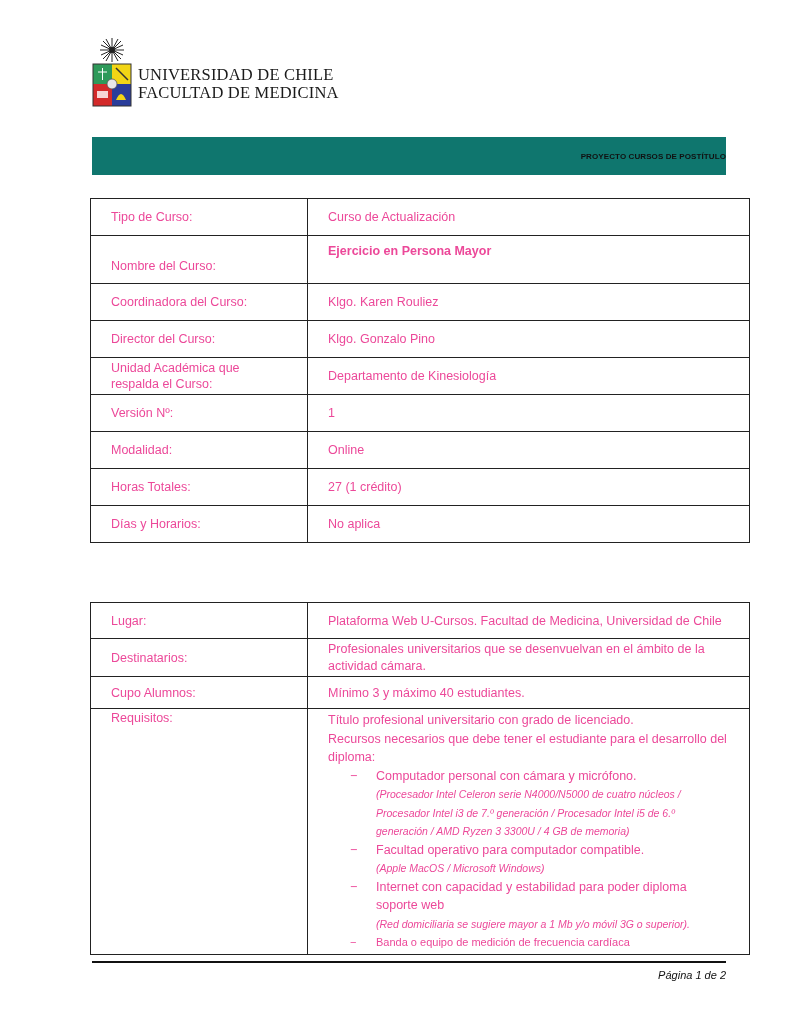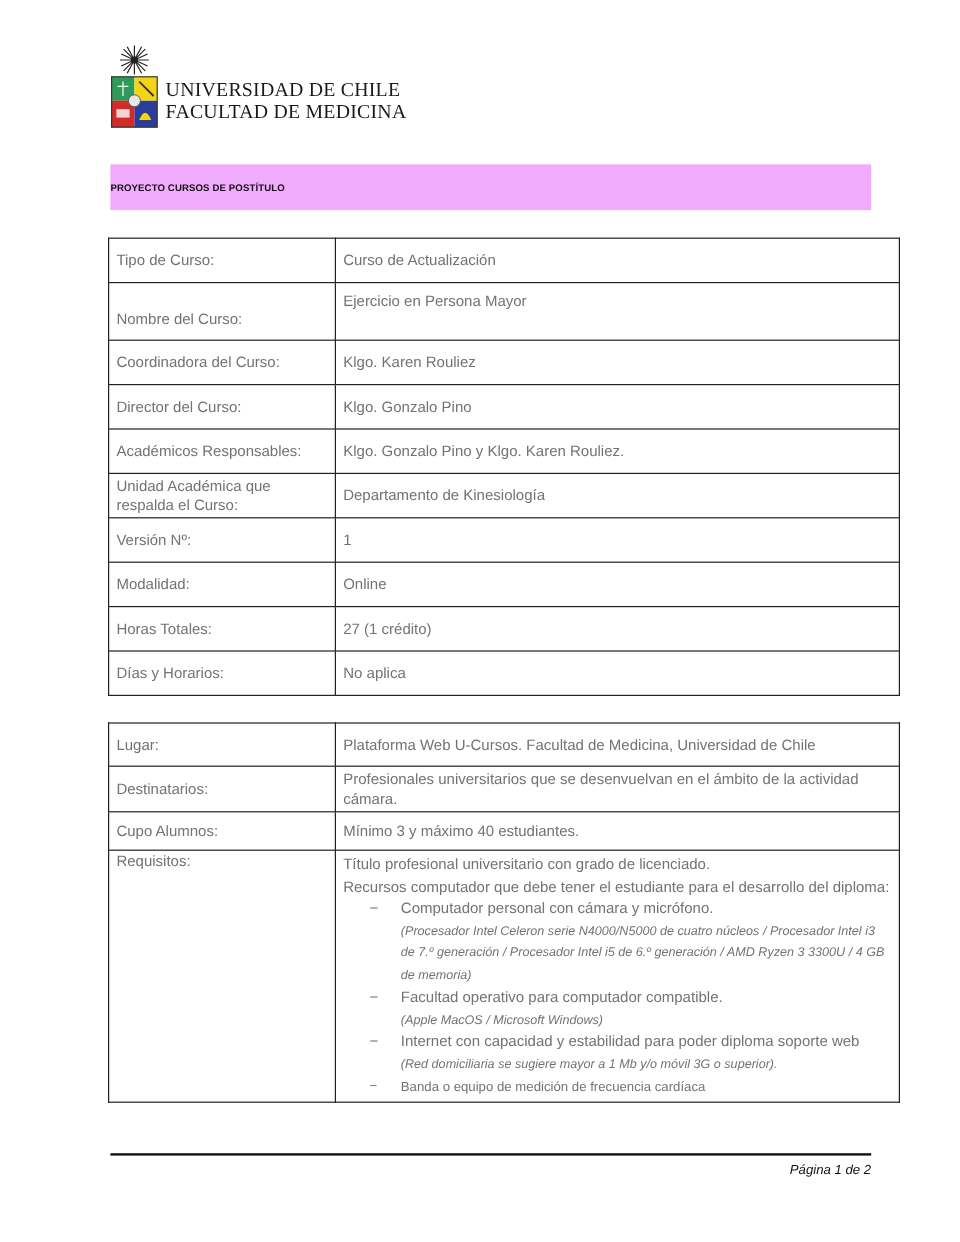--- a/index.html
+++ b/index.html
@@ -5,30 +5,30 @@
   html, body { margin:0; padding:0; background:#ffffff; }
   body { width:800px; height:1035px; position:relative; overflow:hidden;
          font-family:"Liberation Sans", sans-serif; color:#111; }
   .page { position:absolute; left:0; top:0; width:800px; height:1035px; }
 
   .logo { position:absolute; left:90px; top:36px; width:250px; height:76px; }
   .logo svg { position:absolute; left:0; top:0; }
   .logo-text { position:absolute; left:48px; top:30px; font-family:"Liberation Serif", serif;
                font-weight:normal; font-size:16.5px; line-height:18px; color:#1a1a1a; letter-spacing:0.2px; }
 
-  .title-band { position:absolute; left:92px; top:137px; width:634px; height:38px; background:#f0abfc;
-                display:flex; align-items:center; justify-content:flex-start; }
+  .title-band { position:absolute; left:92px; top:137px; width:634px; height:38px; background:#0f766e;
+                display:flex; align-items:center; justify-content:flex-end; }
   .title-band span { font-size:8px; font-weight:bold; letter-spacing:0.1px; }
 
   table.info { position:absolute; left:90px; border-collapse:collapse; width:660px; table-layout:fixed; }
-  table.info td { border:1.3px solid #222; font-size:12.5px; padding:0 6px; vertical-align:middle; color:#737373; }
+  table.info td { border:1.3px solid #222; font-size:12.5px; padding:0 20px; vertical-align:middle; color:#ec4899; }
   table.info td.lbl { width:176px; }
   #t1 { top:198px; }
   #t2 { top:602px; }
-  .bold { font-weight:normal; }
+  .bold { font-weight:bold; }
   .top { vertical-align:top !important; }
 
   .req-cell { padding-top:2px !important; padding-bottom:2px !important; line-height:18.5px; }
   .req-list { list-style:none; margin:0; padding:0 0 0 18px; }
   .req-list li { position:relative; padding-left:30px; }
   .req-list li .dash { position:absolute; left:4px; top:0; }
   .req-list .note { font-style:italic; font-size:10.5px; line-height:18.5px; display:block; }
   .req-list .small { font-size:11px; }
 
   .footer-line { position:absolute; left:92px; top:961px; width:634px; height:2px; background:#111; }
@@ -88,24 +88,20 @@
     </tr>
     <tr style="height:37px">
       <td class="lbl">Coordinadora del Curso:</td>
       <td>Klgo. Karen Rouliez</td>
     </tr>
     <tr style="height:37px">
       <td class="lbl">Director del Curso:</td>
       <td>Klgo. Gonzalo Pino</td>
     </tr>
     <tr style="height:37px">
-      <td class="lbl">Académicos Responsables:</td>
-      <td>Klgo. Gonzalo Pino y Klgo. Karen Rouliez.</td>
-    </tr>
-    <tr style="height:37px">
       <td class="lbl" style="line-height:16px">Unidad Académica que respalda el Curso:</td>
       <td>Departamento de Kinesiología</td>
     </tr>
     <tr style="height:37px">
       <td class="lbl">Versión Nº:</td>
       <td>1</td>
     </tr>
     <tr style="height:37px">
       <td class="lbl">Modalidad:</td>
       <td>Online</td>
@@ -132,21 +128,21 @@
       <td style="line-height:17px">Profesionales universitarios que se desenvuelvan en el ámbito de la actividad cámara.</td>
     </tr>
     <tr style="height:32px">
       <td class="lbl">Cupo Alumnos:</td>
       <td>Mínimo 3 y máximo 40 estudiantes.</td>
     </tr>
     <tr>
       <td class="lbl top" style="padding-top:2px">Requisitos:</td>
       <td class="req-cell top">
         <div>Título profesional universitario con grado de licenciado.</div>
-        <div>Recursos computador que debe tener el estudiante para el desarrollo del diploma:</div>
+        <div>Recursos necesarios que debe tener el estudiante para el desarrollo del diploma:</div>
         <ul class="req-list">
           <li>
             <span class="dash">−</span>
             <span>Computador personal con cámara y micrófono.</span>
             <span class="note">(Procesador Intel Celeron serie N4000/N5000 de cuatro núcleos / Procesador Intel i3 de 7.º generación / Procesador Intel i5 de 6.º generación / AMD Ryzen 3 3300U / 4 GB de memoria)</span>
           </li>
           <li>
             <span class="dash">−</span>
             <span>Facultad operativo para computador compatible.</span>
             <span class="note">(Apple MacOS / Microsoft Windows)</span>

